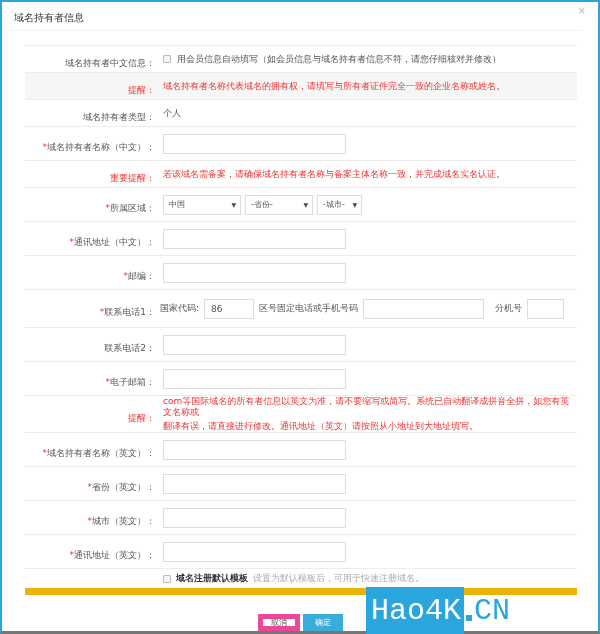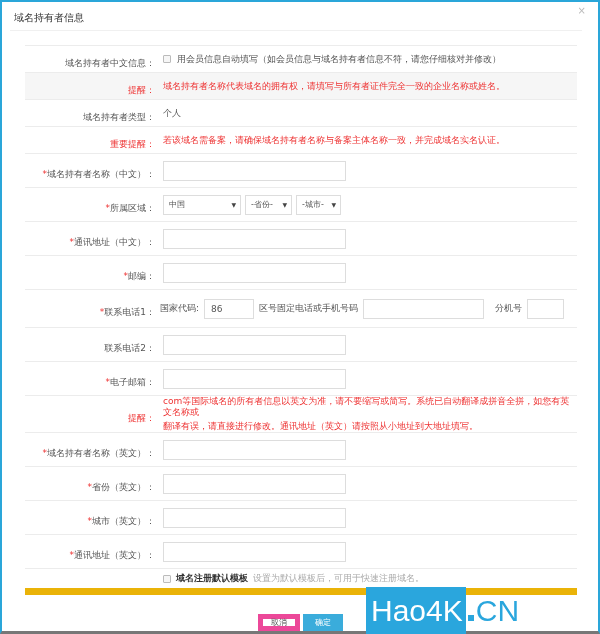--- a/index.html
+++ b/index.html
@@ -20,21 +20,21 @@
   .inp { width: 183px; height: 20px; border: 1px solid #ddd; background: #fff; font-size: 9px; padding: 0 6px; color: #555; font-family: inherit; }
   .sel { height: 20px; border: 1px solid #ddd; background: #fff; display: flex; align-items: center; justify-content: space-between; padding: 0 4px 0 5px; font-size: 8px; color: #555; }
   .sel .arr { font-size: 6px; color: #444; }
   .cb { width: 8px; height: 8px; border: 1px solid #bbb; background: #f6f6f6; border-radius: 1px; display: inline-block; }
   .bold { font-weight: bold; color: #333; }
   .grey { color: #aaa; }
   .btns { position: absolute; left: 256px; top: 612px; display: flex; gap: 3px; }
   .btn { height: 17px; font-size: 8px; display: flex; align-items: center; justify-content: center; cursor: pointer; }
   .btn-cancel { width: 42px; border: 5px solid #ec4899; background: #fff; color: #555; }
   .btn-ok { width: 40px; background: #3aacdb; color: #fff; border: 1px solid #3aacdb; }
-  .wm { position: absolute; left: 364px; top: 585px; height: 47px; display: flex; align-items: center; font-family: Liberation Sans, sans-serif; font-size: 30px; }
+  .wm { position: absolute; left: 364px; top: 585px; height: 47px; display: flex; align-items: center; font-family: Liberation Mono, monospace; font-size: 30px; }
   .wm-box { background: #2aa6dd; color: #fff; padding: 0 3px 0 5px; height: 47px; display: flex; align-items: center; }
   .wm-dot { width: 6px; height: 6px; background: #2aa6dd; margin: 14px 2px 0 2px; }
   .wm-cn { color: #2aa6dd; }
 </style>
 </head>
 <body>
 
 <div class="frame">
   <div class="dlg-title">域名持有者信息</div>
   <div class="close">×</div>
@@ -53,40 +53,40 @@
     <div class="row tip">
       <div class="lbl red">提醒：</div>
       <div class="val red">域名持有者名称代表域名的拥有权，请填写与所有者证件完全一致的企业名称或姓名。</div>
     </div>
 
     <div class="row">
       <div class="lbl">域名持有者类型：</div>
       <div class="val">个人</div>
     </div>
 
-    <div class="row">
-      <div class="lbl red">重要提醒：</div>
-      <div class="val red">若该域名需备案，请确保域名持有者名称与备案主体名称一致，并完成域名实名认证。</div>
-    </div>
-
     <div class="row" style="min-height:34px">
       <div class="lbl"><span class="req">*</span><span>域名持有者名称（中文）：</span></div>
       <div class="val">
           <input class="inp" value="" style="">
         </div>
+    </div>
+
+    <div class="row">
+      <div class="lbl red">重要提醒：</div>
+      <div class="val red">若该域名需备案，请确保域名持有者名称与备案主体名称一致，并完成域名实名认证。</div>
     </div>
 
     <div class="row" style="min-height:34px">
       <div class="lbl"><span class="req">*</span><span>所属区域：</span></div>
       <div class="val" style="gap:4px">
         <div class="sel" style="width:78px">
             <span>中国</span>
             <span class="arr">▼</span>
           </div>
-        <div class="sel" style="width:47px">
+        <div class="sel" style="width:68px">
             <span>-省份-</span>
             <span class="arr">▼</span>
           </div>
         <div class="sel" style="width:45px">
             <span>-城市-</span>
             <span class="arr">▼</span>
           </div>
       </div>
     </div>
 

